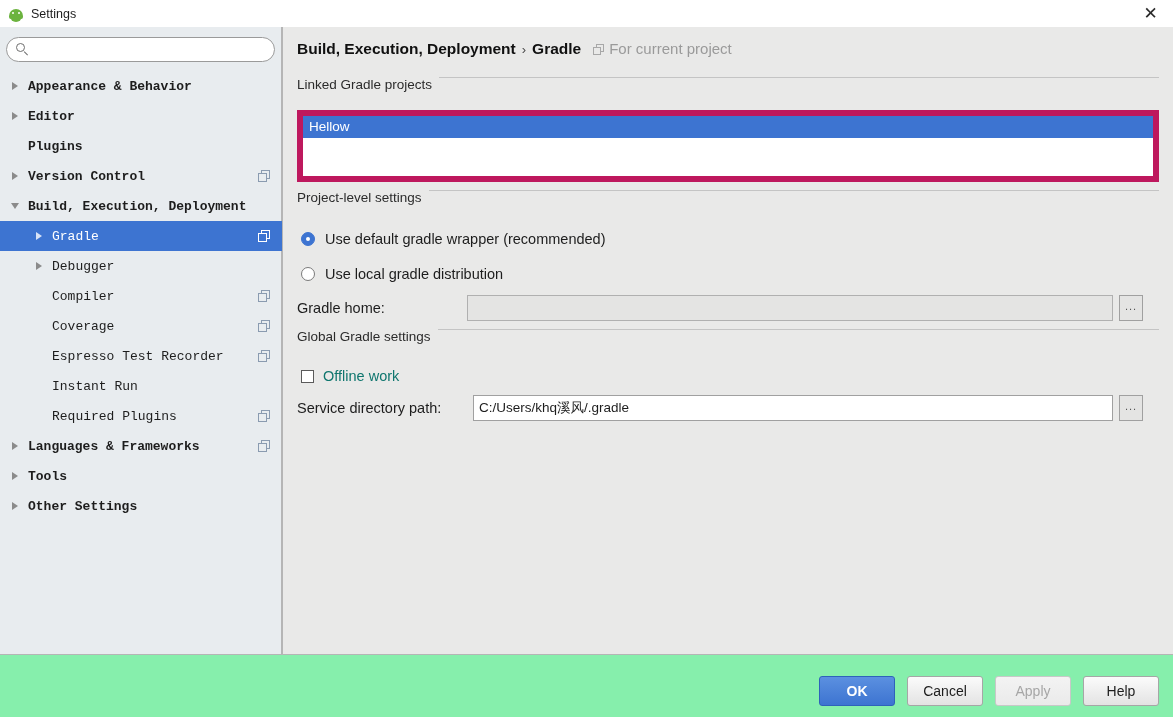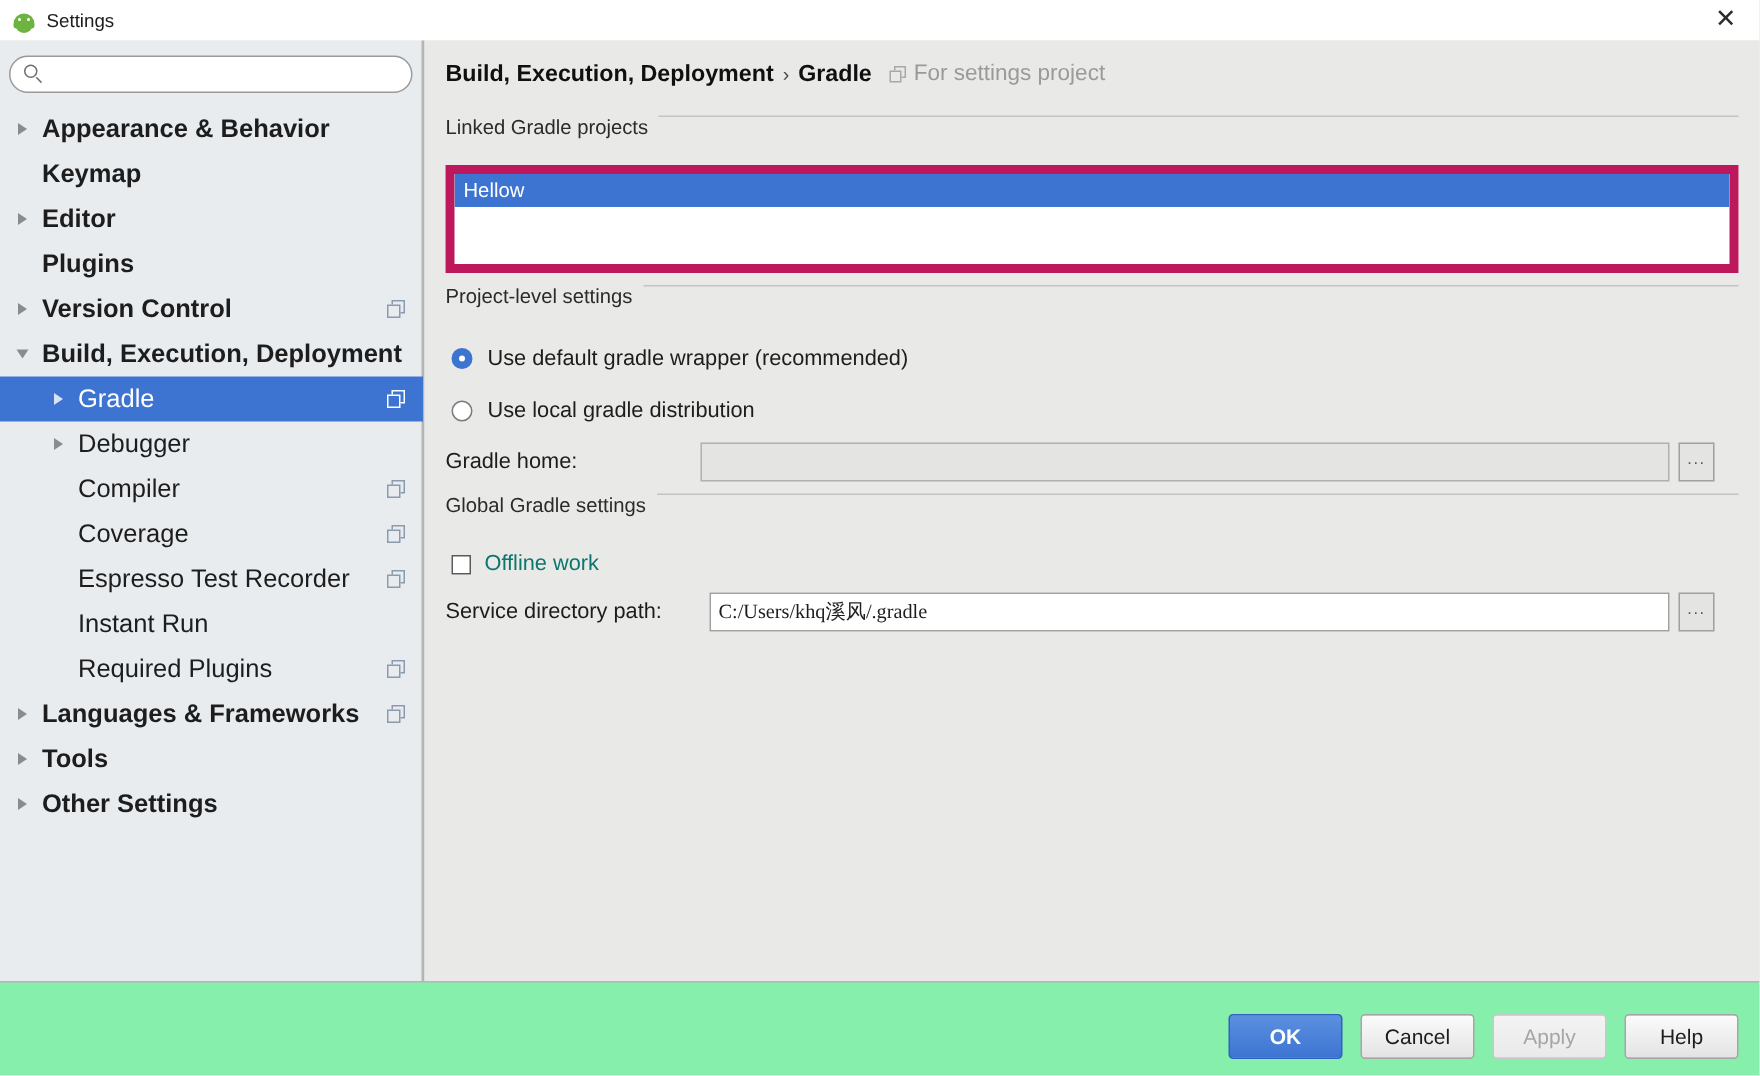--- a/index.html
+++ b/index.html
@@ -110,21 +110,21 @@
     border-top: 4.5px solid transparent;
     border-bottom: 4.5px solid transparent;
     border-left: 6px solid #8b8b8b;
   }
   .arrow.down {
     border-left: 4.5px solid transparent;
     border-right: 4.5px solid transparent;
     border-top: 6px solid #8b8b8b;
     border-bottom: none;
   }
-  .tree-label { font-size: 17px; color: #1d1d1d; white-space: nowrap; }
+  .tree-label { font-size: 13px; color: #1d1d1d; white-space: nowrap; font-family: Liberation Mono, monospace; }
   .tree-row.lvl0 .arrow-slot { margin-left: 8px; }
   .tree-row.lvl0 .tree-label { font-weight: bold; margin-left: 6px; }
   .tree-row.lvl0.noarrow .tree-label { margin-left: 28px; }
   .tree-row.lvl1 .arrow-slot { margin-left: 32px; }
   .tree-row.lvl1 .tree-label { margin-left: 6px; font-weight: normal; }
   .tree-row.lvl1.noarrow .tree-label { margin-left: 52px; }
 
   .mod-icon {
     position: absolute; right: 12px; top: 50%; margin-top: -6px;
     width: 12px; height: 12px;
@@ -196,21 +196,21 @@
     width: 4px; height: 4px; border-radius: 50%; background: #ffffff;
   }
   .radio-label { font-size: 14.5px; color: #1d1d1d; margin-left: 10px; white-space: nowrap; }
 
   .field-row { position: absolute; display: flex; align-items: center; }
   .field-label { font-size: 14.5px; color: #1d1d1d; white-space: nowrap; }
   .text-field {
     height: 26px; background: #ffffff; border: 1px solid #a0a0a0;
     font-size: 13.5px; color: #1d1d1d;
     display: flex; align-items: center; padding-left: 5px;
-    font-family: Liberation Serif, serif;
+    font-family: Liberation Sans, sans-serif;
   }
   .text-field.disabled { background: #e4e4e3; border-color: #b0b0b0; }
   .browse-btn {
     width: 24px; height: 26px; margin-left: 6px;
     background: #e4e4e3; border: 1px solid #a0a0a0;
     display: flex; align-items: center; justify-content: center;
     font-size: 11px; color: #555; letter-spacing: 1px; line-height: 1;
     padding-bottom: 4px;
   }
 
@@ -272,23 +272,20 @@
           <input class="search-input" type="text" value="" placeholder="" style="">
         </div>
       </div>
       <div class="tree" id="tree">
           <div class="tree-row lvl0">
             <span class="arrow-slot">
               <span class="arrow"></span>
             </span>
             <span class="tree-label">Appearance &amp; Behavior</span>
           </div>
-          <div class="tree-row lvl0 noarrow">
-            <span class="tree-label">Keymap</span>
-          </div>
           <div class="tree-row lvl0">
             <span class="arrow-slot">
               <span class="arrow"></span>
             </span>
             <span class="tree-label">Editor</span>
           </div>
           <div class="tree-row lvl0 noarrow">
             <span class="tree-label">Plugins</span>
           </div>
           <div class="tree-row lvl0">
@@ -385,21 +382,21 @@
 
       <div class="breadcrumb">
         <span class="bc-part">Build, Execution, Deployment</span>
         <span class="bc-sep">›</span>
         <span class="bc-part">Gradle</span>
         <span class="bc-note">
           <span class="bc-note-icon">
             <span class="back"></span>
               <span class="front"></span>
           </span>
-          <span>For settings project</span>
+          <span>For current project</span>
         </span>
       </div>
 
       <div class="group-head" style="left:14px; top:50px;">
         <span class="gh-text">Linked Gradle projects</span>
         <span class="gh-rule"></span>
       </div>
 
       <div class="listbox">
         <div class="list-item selected">Hellow</div>

